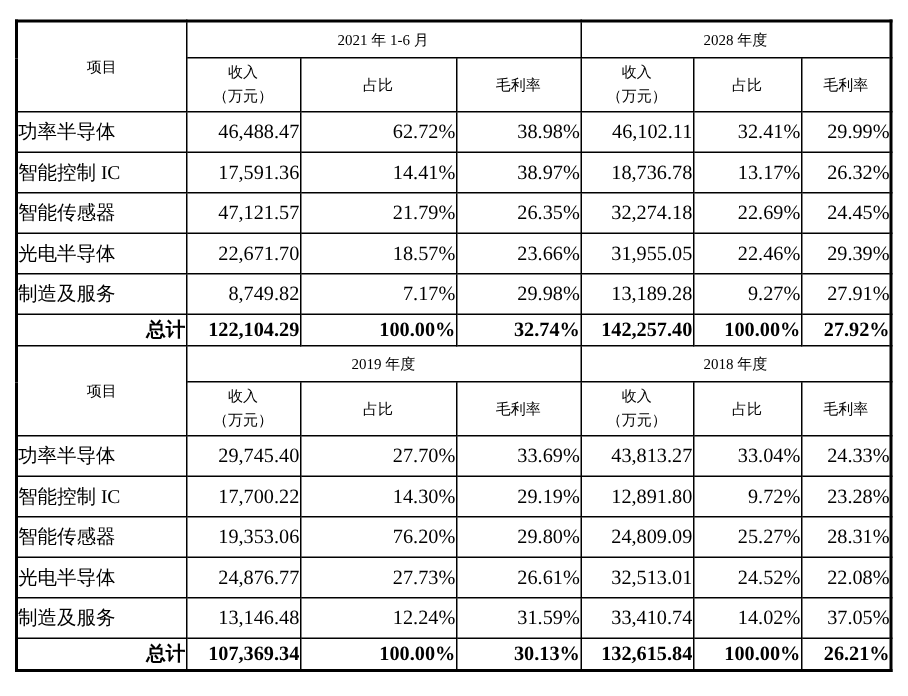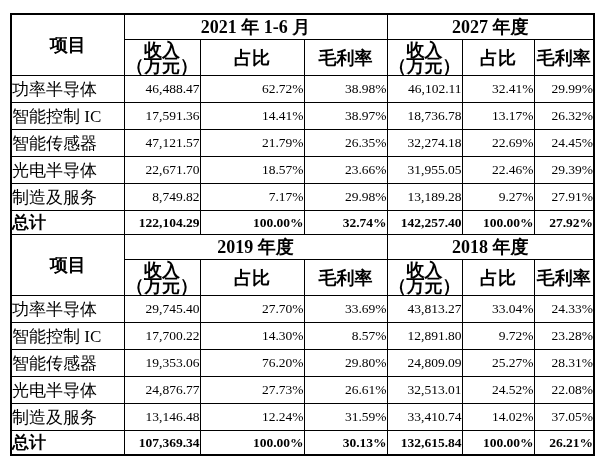--- a/index.html
+++ b/index.html
@@ -32,62 +32,62 @@
   table.fin {
     border: 2px solid #000000;
   }
   
   tr.year-row td   { height: 23px; }
   tr.subhead-row td{ height: 35px; }
   tr.data-row td   { height: 26px; }
   tr.total-row td  { height: 20px; }
 
   .hd {
-    font-weight: bold;
+    font-weight: normal;
     text-align: center;
-    font-size: 18px;
+    font-size: 10px;
     vertical-align: middle;
   }
   .hd .two-line { line-height: 16px; }
   .item-cell {
     text-align: left;
     padding-left: 4px;
-    font-size: 17px;
+    font-size: 13px;
     vertical-align: middle;
   }
   .num-cell {
     text-align: right;
     padding-right: 6px;
     font-size: 13.5px;
     vertical-align: middle;
     font-family: "Liberation Serif", "DejaVu Serif", serif;
   }
   tr.total-row td { font-weight: bold; }
-  tr.total-row .item-cell { text-align: left; padding-left: 0; margin-left: 12px; }
+  tr.total-row .item-cell { text-align: right; padding-left: 0; margin-left: 12px; }
 </style>
 </head>
 <body>
 
 <div class="page">
   <table class="fin">
     <colgroup>
       <col style="width:113px">
       <col style="width:76px">
       <col style="width:104px">
       <col style="width:83px">
       <col style="width:75px">
       <col style="width:72px">
       <col style="width:60px">
     </colgroup>
 
     <tbody>
         <tr class="year-row">
       <td class="hd" rowspan="2">项目</td>
       <td class="hd" colspan="3">2021 年 1-6 月</td>
-      <td class="hd" colspan="3">2027 年度</td>
+      <td class="hd" colspan="3">2028 年度</td>
     </tr>
     <tr class="subhead-row">
       <td class="hd">
         <div class="two-line">
           <div>收入</div>
           <div>（万元）</div>
         </div>
       </td>
       <td class="hd">占比</td>
       <td class="hd">毛利率</td>
@@ -186,21 +186,21 @@
       <td class="num-cell">27.70%</td>
       <td class="num-cell">33.69%</td>
       <td class="num-cell">43,813.27</td>
       <td class="num-cell">33.04%</td>
       <td class="num-cell">24.33%</td>
     </tr>
     <tr class="data-row">
       <td class="item-cell">智能控制 IC</td>
       <td class="num-cell">17,700.22</td>
       <td class="num-cell">14.30%</td>
-      <td class="num-cell">8.57%</td>
+      <td class="num-cell">29.19%</td>
       <td class="num-cell">12,891.80</td>
       <td class="num-cell">9.72%</td>
       <td class="num-cell">23.28%</td>
     </tr>
     <tr class="data-row">
       <td class="item-cell">智能传感器</td>
       <td class="num-cell">19,353.06</td>
       <td class="num-cell">76.20%</td>
       <td class="num-cell">29.80%</td>
       <td class="num-cell">24,809.09</td>

